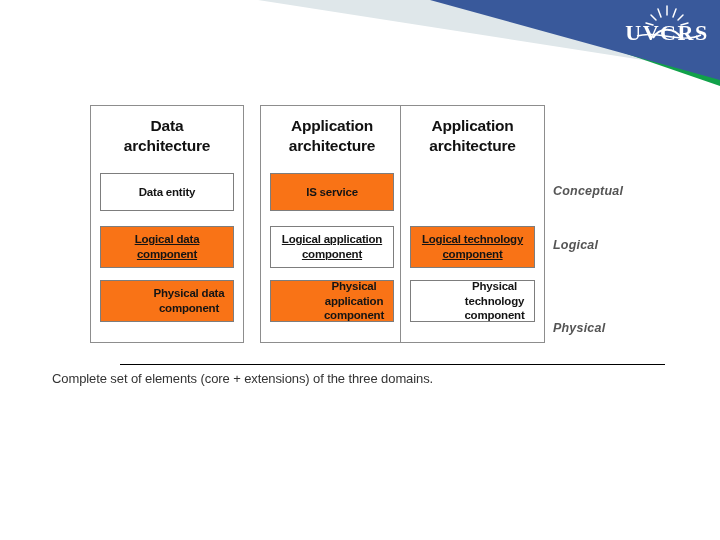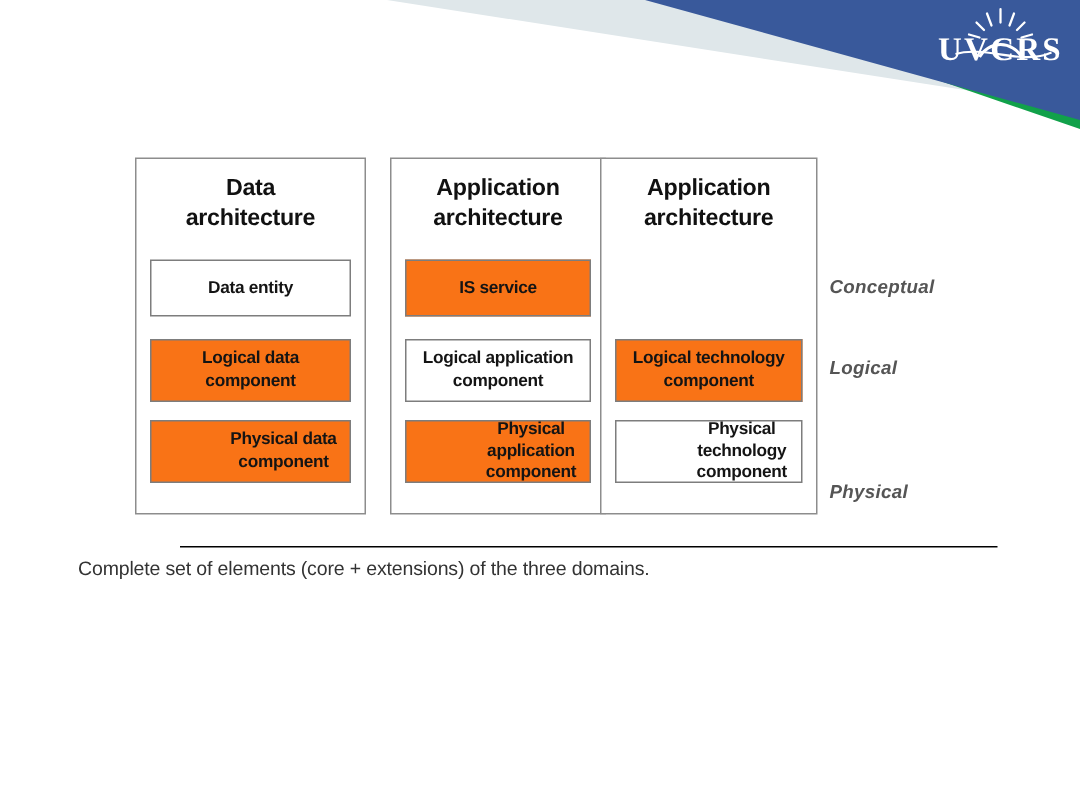--- a/index.html
+++ b/index.html
@@ -81,21 +81,21 @@
     font-size: 11.5px;
     font-weight: bold;
     color: #141414;
     line-height: 1.3;
     letter-spacing: -0.2px;
   }
   .cell.white { background: #ffffff; }
   .cell.gray  { background: #f97316; }
 
   .cell.r0 { top: 67px; height: 38px; }
-  .cell.r1 { top: 120px; height: 42px; }
+  .cell.r1 { top: 120px; height: 42px; text-decoration: underline; }
   .cell.r2 { top: 174px; height: 42px; padding-left: 44px; }
 
   
   .row-label {
     position: absolute;
     left: 553px;
     font-size: 12.5px;
     font-style: italic;
     font-weight: bold;
     color: #555555;

